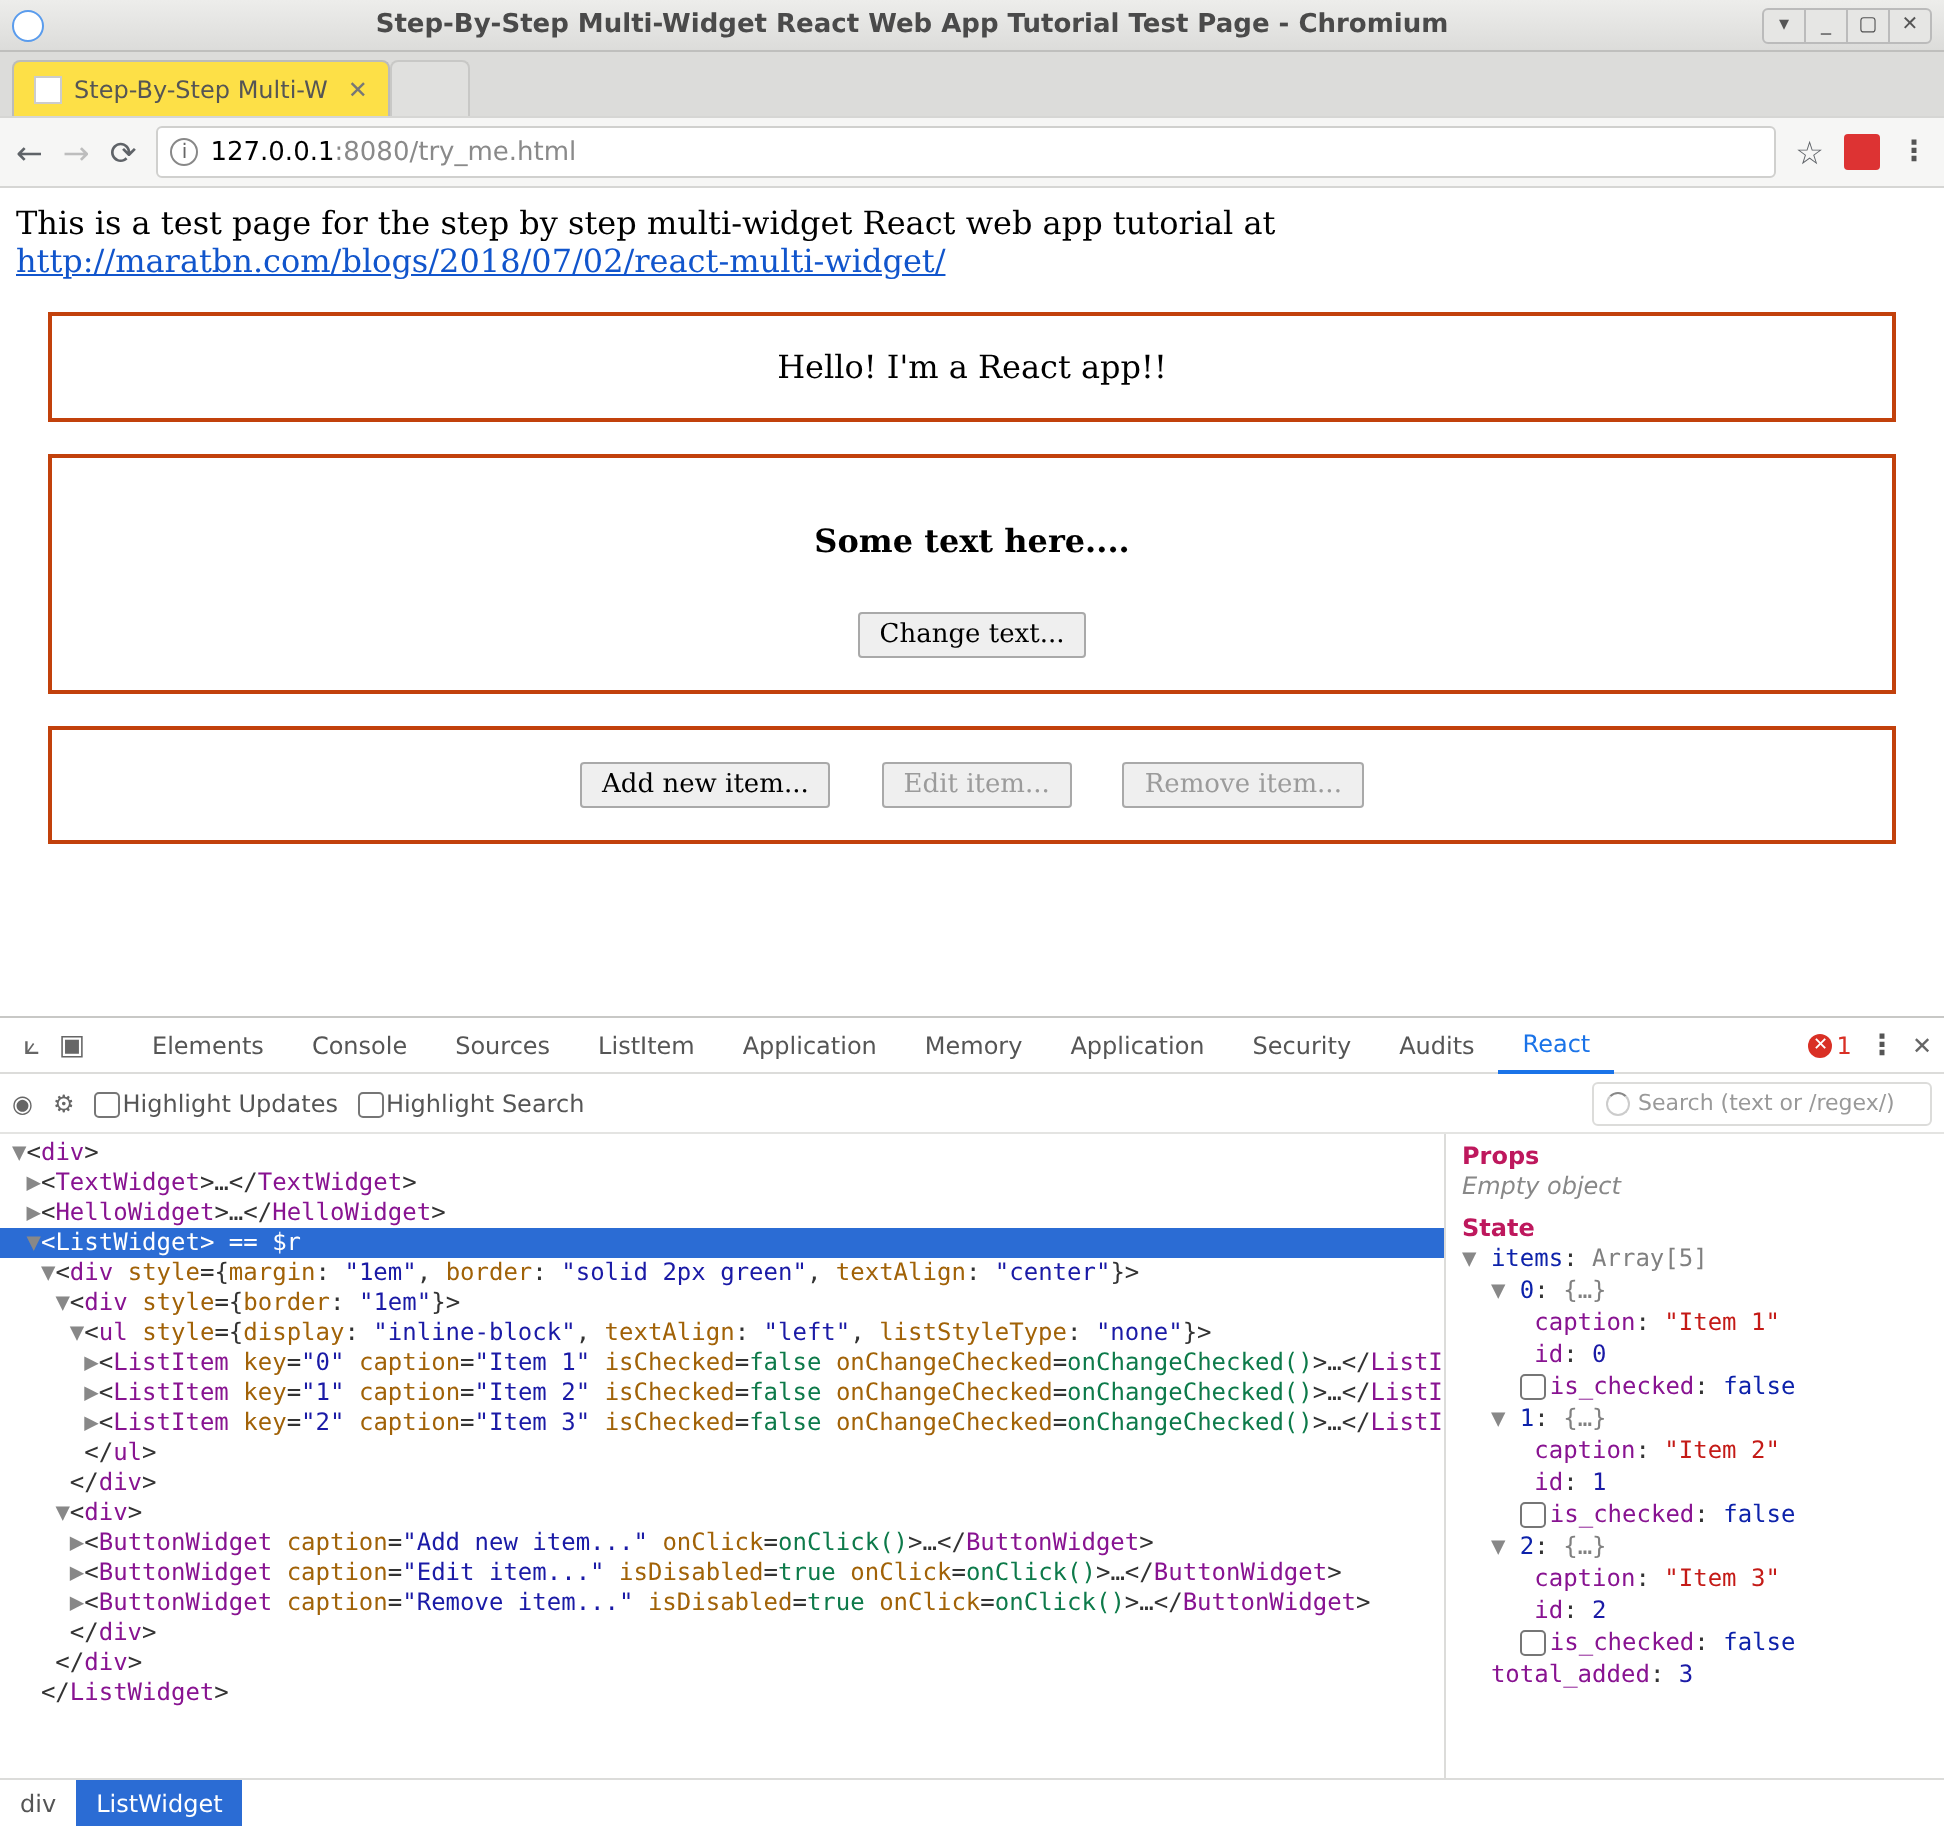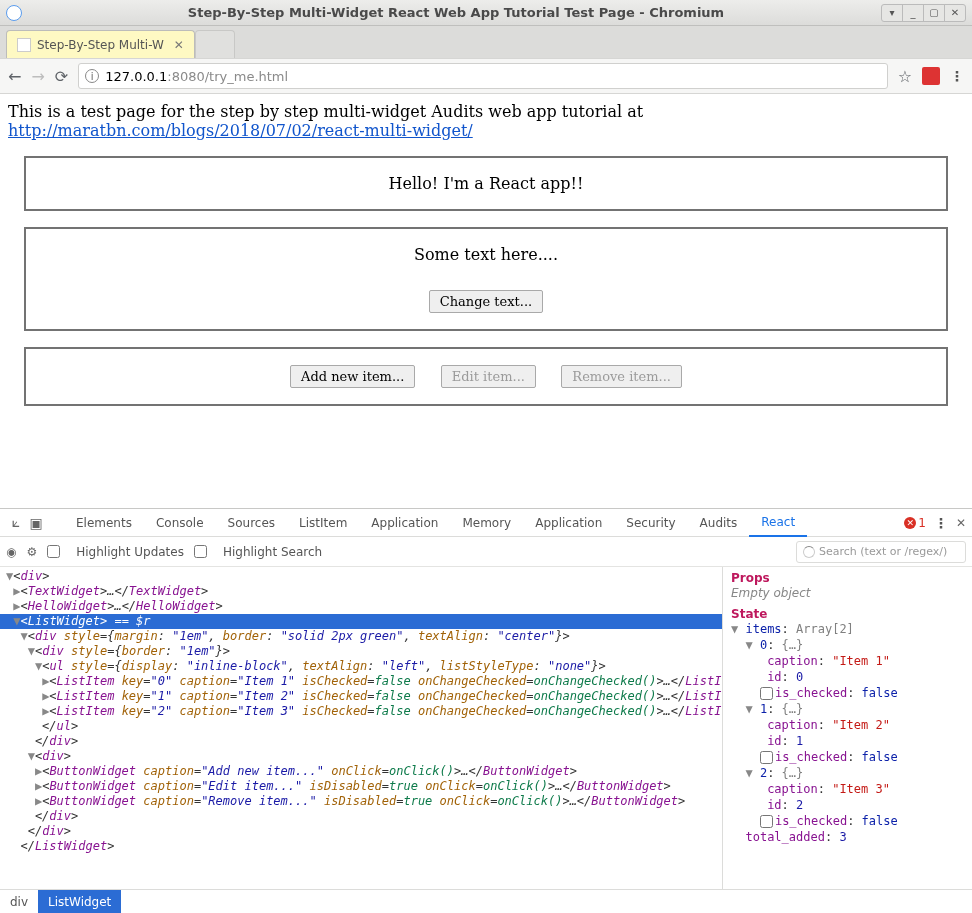--- a/index.html
+++ b/index.html
@@ -10,70 +10,70 @@
 .titlebar { height:26px; background:linear-gradient(#ededeb,#dcdcda); display:flex; align-items:center; padding:0 6px; border-bottom:1px solid #bfbfbd;}
 .titlebar .favicon { width:16px; height:16px; background:#fff; border:1px solid #5a9ced; border-radius:50%; margin-right:8px; position:relative;}
 .titlebar .title { flex:1; text-align:center; font-weight:bold; color:#4a4a4a; font-size:13px;}
 .titlebar .wmbtns { display:flex; gap:0; }
 .wmbtn { width:22px; height:18px; border:1px solid #bbb; background:#e6e6e4; display:flex; align-items:center; justify-content:center; font-size:10px; color:#555; margin-left:-1px;}
 .wmbtn:first-child{border-radius:3px 0 0 3px;}
 .wmbtn:last-child{border-radius:0 3px 3px 0;}
 
 
 .tabstrip { height:32px; background:#dcdcda; display:flex; align-items:flex-end; padding:0 6px; }
-.tab { display:flex; align-items:center; gap:6px; background:#fef9c3; border:1px solid #bcbcba; border-bottom:none; border-radius:4px 4px 0 0; height:28px; padding:0 10px; font-size:12px; color:#555; max-width:190px;}
+.tab { display:flex; align-items:center; gap:6px; background:#fde047; border:1px solid #bcbcba; border-bottom:none; border-radius:4px 4px 0 0; height:28px; padding:0 10px; font-size:12px; color:#555; max-width:190px;}
 .tab .page-favicon{width:14px;height:14px;border:1px solid #ccc;background:#fff;}
 .tab .tab-close{font-size:12px;color:#777;margin-left:4px;}
 .tab.ghost{background:#e0e0de; border-color:#c8c8c6; width:40px;}
 
 
 .toolbar { height:36px; background:#f6f6f5; display:flex; align-items:center; padding:0 8px; gap:10px; border-bottom:1px solid #d6d6d4; border-top:1px solid #d6d6d4;}
 .navicon{font-size:16px;color:#5f6368;}
 .navicon.disabled{color:#bdbdbd;}
 .omnibox{flex:1;height:26px;border:1px solid #d0d0ce;border-radius:3px;background:#fff;display:flex;align-items:center;padding:0 6px;font-size:13px;color:#333;gap:6px;}
 .omnibox .info{width:14px;height:14px;border:1px solid #888;border-radius:50%;font-size:10px;color:#666;display:flex;align-items:center;justify-content:center;}
 .omnibox .url{color:#000;}
 .omnibox .graypart{color:#8a8a8a;}
 .star{color:#5f6368;font-size:16px;}
 .ext{width:18px;height:18px;background:#d33; border-radius:2px;}
 .kebab{color:#555;font-size:14px;font-weight:bold;}
 
 
 .viewport{background:#fff; padding:8px 8px 12px 8px; height:414px; font-family: "DejaVu Serif","Liberation Serif",serif; font-size:16px; color:#000; overflow:hidden;}
 .viewport a{color:#1155cc; text-decoration:underline;}
-.panel{border:2px solid #737373; text-align:center; margin:16px 16px 0 16px; padding:16px;}
+.panel{border:2px solid #c2410c; text-align:center; margin:16px 16px 0 16px; padding:16px;}
 .panel.hello{padding:16px;}
-.panel.text p{margin:0 0 26px 0;}
+.panel.text p{margin:16px 0 26px 0;font-weight:bold;}
 .panel.list ul{list-style:none; display:inline-block; text-align:left; padding:0; margin:30px 0 50px 0;}
 .panel.list li{margin:0; font-size:16px;}
 .panel.list input[type=checkbox]{margin-right:4px;}
 button.ui{font-family:inherit; font-size:13px; padding:3px 10px; border:1px solid #a9a9a9; background:#efefef; border-radius:2px;}
 button.ui:disabled{color:#9b9b9b;}
 
 
 .devtools{height:405px; display:flex; flex-direction:column; border-top:1px solid #c8c8c6; font-family:"DejaVu Sans",Arial,sans-serif; font-size:12px; color:#333; background:#fff;}
 .dt-tabbar{height:28px;display:flex; align-items:center; border-bottom:1px solid #dcdcda; padding:0 6px; gap:0;}
 .dt-tabbar .ico{width:20px; text-align:center; color:#666; font-size:14px;}
 .dt-tabbar .spacer{width:18px;}
 .dt-tab{padding:0 12px; height:28px; display:flex; align-items:center; color:#555;}
 .dt-tab.active{color:#1a73e8; border-bottom:2px solid #1a73e8;}
 .dt-tabbar .right{margin-left:auto; display:flex; align-items:center; gap:8px;}
 .err{color:#d93025;font-size:12px;display:flex;align-items:center;gap:2px;}
 .err .dot{width:12px;height:12px;border-radius:50%;background:#d93025;color:#fff;font-size:9px;display:flex;align-items:center;justify-content:center;}
 
 .dt-subbar{height:30px;display:flex;align-items:center;border-bottom:1px solid #e4e4e2; padding:0 6px; gap:10px;}
-.dt-subbar .ck{display:flex;align-items:flex-start;gap:16px;color:#555;}
+.dt-subbar .ck{display:flex;align-items:flex-end;gap:1px;color:#555;}
 .dt-subbar .ck input{margin:0;}
 .dt-subbar .fill{flex:1;}
 .dt-search{width:170px;height:22px;border:1px solid #dcdcda;border-radius:3px;padding:0 6px;color:#999;display:flex;align-items:center;gap:4px;font-size:11px;}
 .dt-search .spin{width:12px;height:12px;border:1.5px solid #ccc;border-top-color:#888;border-radius:50%;}
 
 .dt-body{flex:1; display:flex; min-height:0;}
 .dt-tree{flex:1; overflow:auto; font-family:Menlo,Consolas,monospace; font-size:12px; background:#fff; padding:2px 0;}
-.dt-tree .ln{white-space:pre; line-height:15px; padding:0 6px;font-style:italic;}
+.dt-tree .ln{white-space:pre; line-height:15px; padding:0 6px;}
 .dt-tree .arrow{color:#888;}
 .dt-tree .sel{background:#2b6cd4;color:#fff;}
 .dt-tree .tag{color:#881391;}
 .dt-tree .attr{color:#a16207;}
 .dt-tree .val{color:#1a1aa6;}
 .dt-tree .fn{color:#0d7a4a;}
 .dt-tree .ln.sel .tag,.dt-tree .ln.sel .attr,.dt-tree .ln.sel .val{color:#fff;}
 
 .dt-side{width:250px; border-left:1px solid #dcdcda; overflow:auto; padding:4px 8px; font-family:Menlo,Consolas,monospace; font-size:12px;}
 .dt-side h4{margin:0; font-size:12px; font-family:"DejaVu Sans",Arial; font-weight:bold; color:#be185d;}
@@ -123,21 +123,21 @@
     <span class="info">i</span>
     <span class="url"><span>127.0.0.1</span><span class="graypart">:8080/try_me.html</span></span>
   </div>
   <span class="star">☆</span>
   <span class="ext"></span>
   <span class="kebab">⋮</span>
 </div>
 
 <div class="viewport">
   <div>
-    <span>This is a test page for the step by step multi-widget Audits web app tutorial at </span><a href="#">http://maratbn.com/blogs/2018/07/02/react-multi-widget/</a>
+    <span>This is a test page for the step by step multi-widget React web app tutorial at </span><a href="#">http://maratbn.com/blogs/2018/07/02/react-multi-widget/</a>
   </div>
 
   <div class="panel hello">
     <span>Hello! I'm a React app!!</span>
   </div>
 
   <div class="panel text">
     <p>Some text here....</p>
     <button class="ui">Change text...</button>
   </div>
@@ -216,21 +216,21 @@
 <div class="ln">    <span class="arrow">▶</span>&lt;<span class="tag">ButtonWidget</span> <span class="attr">caption</span>=<span class="val">"Remove item..."</span> <span class="attr">isDisabled</span>=<span class="fn">true</span> <span class="attr">onClick</span>=<span class="fn">onClick()</span>&gt;…&lt;/<span class="tag">ButtonWidget</span>&gt;</div>
 <div class="ln">    &lt;/<span class="tag">div</span>&gt;</div>
 <div class="ln">   &lt;/<span class="tag">div</span>&gt;</div>
 <div class="ln">  &lt;/<span class="tag">ListWidget</span>&gt;</div>
     </div>
 
     <div class="dt-side">
       <h4>Props</h4>
       <div class="row empty">Empty object</div>
       <h4 style="margin-top:6px;">State</h4>
-      <div class="row"><span class="tri">▼ </span><span class="kblue">items</span>: <span class="arr">Array[2]</span></div>
+      <div class="row"><span class="tri">▼ </span><span class="kblue">items</span>: <span class="arr">Array[5]</span></div>
 
       <div class="row">  <span class="tri">▼ </span><span class="kblue">0</span>: <span class="arr">{…}</span></div>
       <div class="row">     <span class="k">caption</span>: <span class="str">"Item 1"</span></div>
       <div class="row">     <span class="k">id</span>: <span class="num">0</span></div>
       <div class="row">    <input type="checkbox" style=""><span class="k">is_checked</span>: <span class="bool">false</span></div>
 
       <div class="row">  <span class="tri">▼ </span><span class="kblue">1</span>: <span class="arr">{…}</span></div>
       <div class="row">     <span class="k">caption</span>: <span class="str">"Item 2"</span></div>
       <div class="row">     <span class="k">id</span>: <span class="num">1</span></div>
       <div class="row">    <input type="checkbox" style=""><span class="k">is_checked</span>: <span class="bool">false</span></div>

